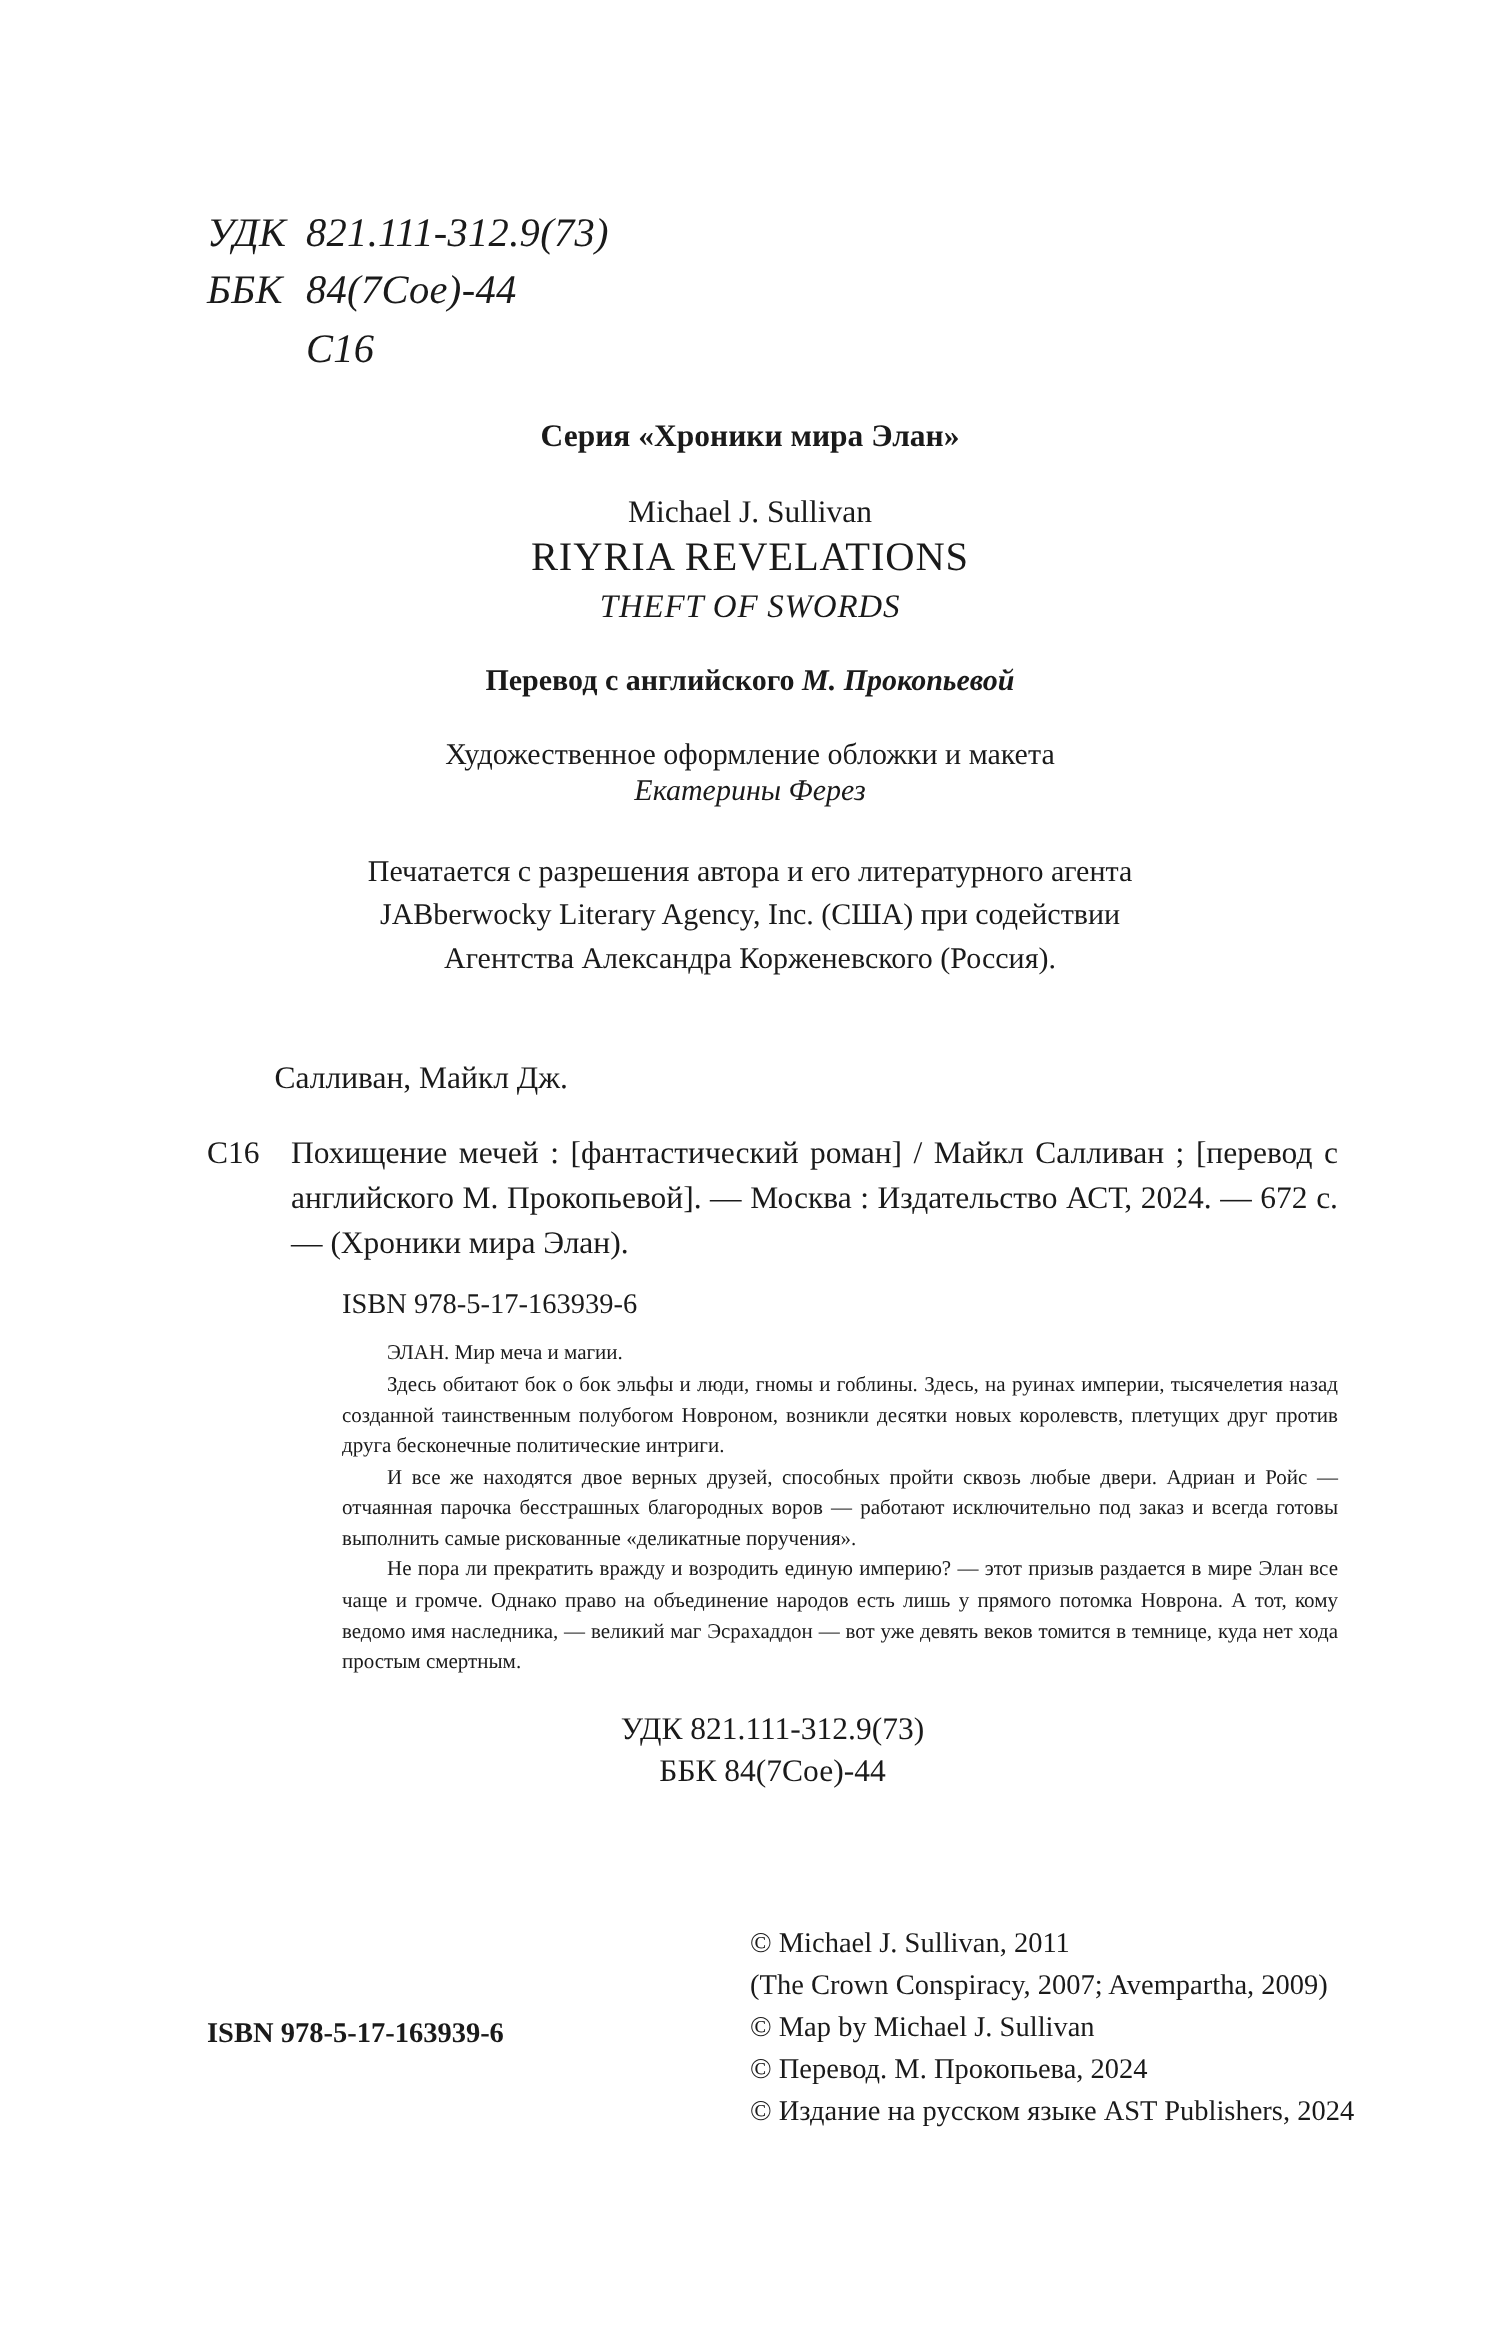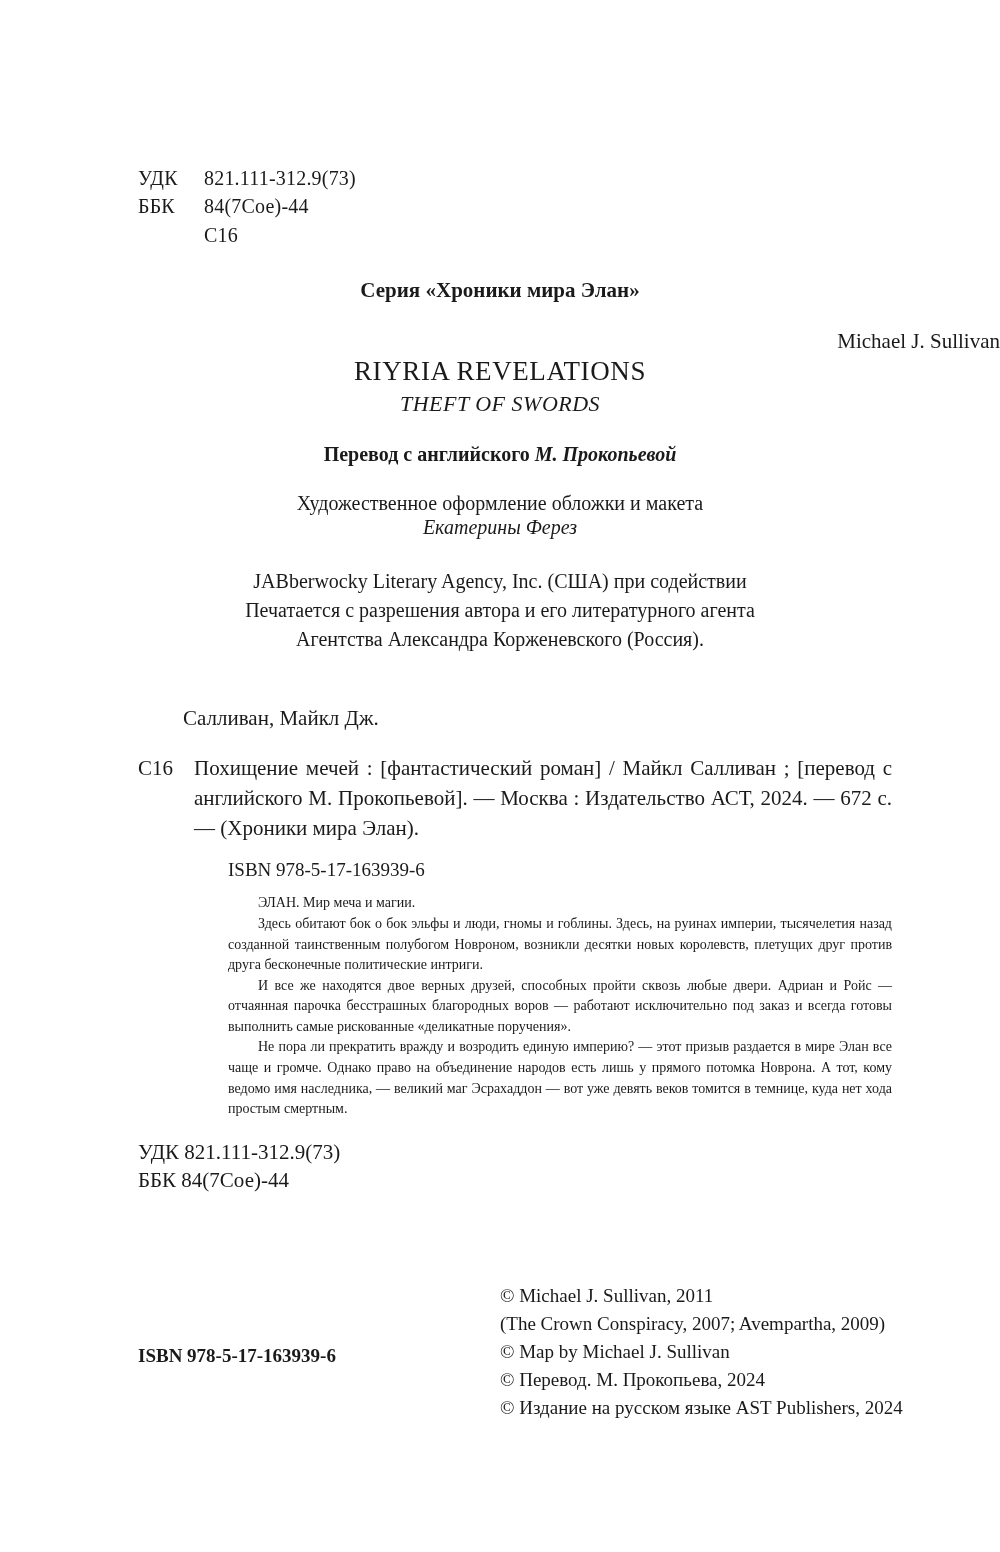--- a/index.html
+++ b/index.html
@@ -19,24 +19,25 @@
   .page {
     position: absolute;
     inset: 0;
     padding: 0;
   }
 
   
   .classif {
     position: absolute;
     left: 138px;
-    top: 164px;
-    font-size: 20px;
+    top: 136px;
+    font-size: 27px;
     line-height: 1.42;
     letter-spacing: 0.2px;
+    font-style: italic;
   }
   .classif-row {
     display: flex;
   }
   .classif-key {
     width: 66px;
     flex: 0 0 66px;
   }
   .classif-val {
     white-space: nowrap;
@@ -54,21 +55,20 @@
     text-align: center;
   }
   .series {
     font-size: 21px;
     font-weight: bold;
     margin-bottom: 26px;
   }
   .author-en {
     font-size: 21px;
     margin-bottom: 2px;
-    text-align: right;
   }
   .title-en {
     font-size: 27px;
     letter-spacing: 0.6px;
     margin-bottom: 4px;
   }
   .subtitle-en {
     font-size: 22px;
     letter-spacing: 0.5px;
     margin-bottom: 26px;
@@ -139,21 +139,21 @@
     line-height: 1.47;
     text-align: justify;
   }
   .annot p {
     margin: 0;
     text-indent: 30px;
   }
 
   .udk-foot {
     margin-top: 18px;
-    text-align: left;
+    text-align: center;
     font-size: 21px;
     line-height: 1.35;
   }
 
   
   .copyright {
     position: absolute;
     left: 500px;
     top: 1282px;
     font-size: 19px;
@@ -189,22 +189,22 @@
     <div class="series">Серия «Хроники мира Элан»</div>
     <div class="author-en">Michael J. Sullivan</div>
     <div class="title-en">RIYRIA REVELATIONS</div>
     <div class="subtitle-en">THEFT OF SWORDS</div>
     <div class="translator">
       <span>Перевод с английского </span><span class="it">М. Прокопьевой</span>
     </div>
     <div class="design-line1">Художественное оформление обложки и макета</div>
     <div class="design-line2">Екатерины Ферез</div>
     <div class="permission">
+      <div>Печатается с разрешения автора  и его литературного агента</div>
       <div>JABberwocky Literary Agency, Inc. (США) при содействии</div>
-      <div>Печатается с разрешения автора  и его литературного агента</div>
       <div>Агентства Александра Корженевского (Россия).</div>
     </div>
   </div>
 
   <div class="cip">
     <div class="cip-author">Салливан, Майкл Дж.</div>
     <div class="cip-body">
       <span class="cip-sigil">С16</span>
       <div class="cip-text">Похищение мечей : [фантастический роман] / Майкл Салливан ; [перевод с английского М. Прокопьевой]. — Москва : Издательство АСТ, 2024. — 672 с. — (Хроники мира Элан).</div>
     </div>

